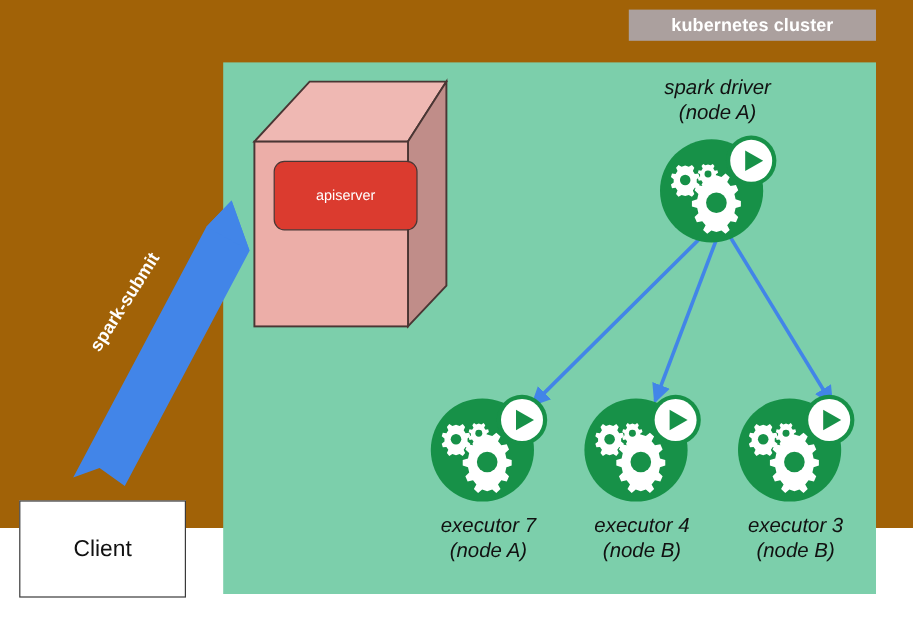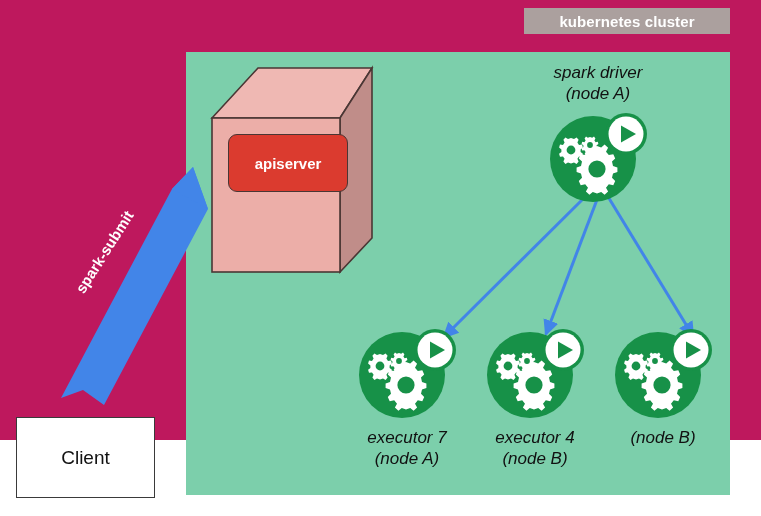--- a/index.html
+++ b/index.html
@@ -12,21 +12,21 @@
     height: 516px;
     position: relative;
     font-family: "Liberation Sans", sans-serif;
     overflow: hidden;
   }
   #stage {
     position: absolute;
     left: 0; top: 0;
     width: 761px;
     height: 440px;
-    background: #be185d;
+    background: #a16207;
   }
   .abs { position: absolute; }
 
   
   #cluster-title {
     left: 524px;
     top: 8px;
     width: 206px;
     height: 26px;
     background: #ABA09E;
@@ -92,22 +92,22 @@
   
   #k8s-cube {
     left: 204px;
     top: 60px;
     width: 172px;
     height: 220px;
   }
   .cube-label {
     position: absolute;
     color: #ffffff;
-    font-size: 15px;
-    font-weight: bold;
+    font-size: 12px;
+    font-weight: normal;
     display: flex;
     align-items: center;
     justify-content: center;
     width: 100%;
     height: 100%;
     left: 0; top: 0;
     pointer-events: none;
   }
   .cube-chip {
     position: absolute;
@@ -353,16 +353,17 @@
                  L-5.4,-6.6 L-4.0,-8.4 L-2.2,-7.2 Z"></path>
         <circle cx="0" cy="0" r="2.9" fill="#179148"></circle>
       </g>
       <g>
         <circle cx="78" cy="22" r="17.5" fill="#ffffff"></circle>
         <polygon points="73,13.5 88,22 73,30.5" fill="#179148"></polygon>
       </g>
     </svg>
   </div>
   <div id="exec3-caption" class="node-caption abs">
+    <span class="cap-line">executor 3</span>
     <span class="cap-line">(node B)</span>
   </div>
 
 </div>
 
 </body></html>

